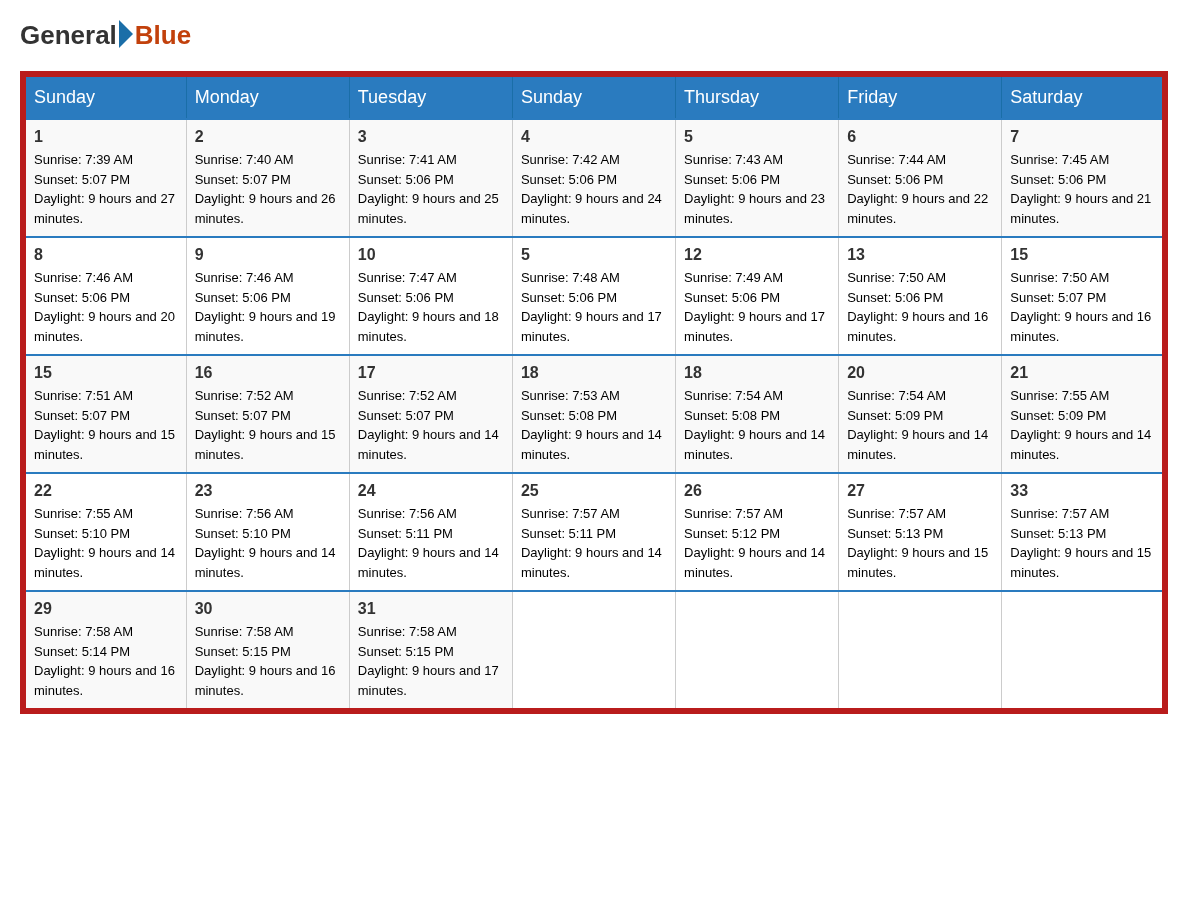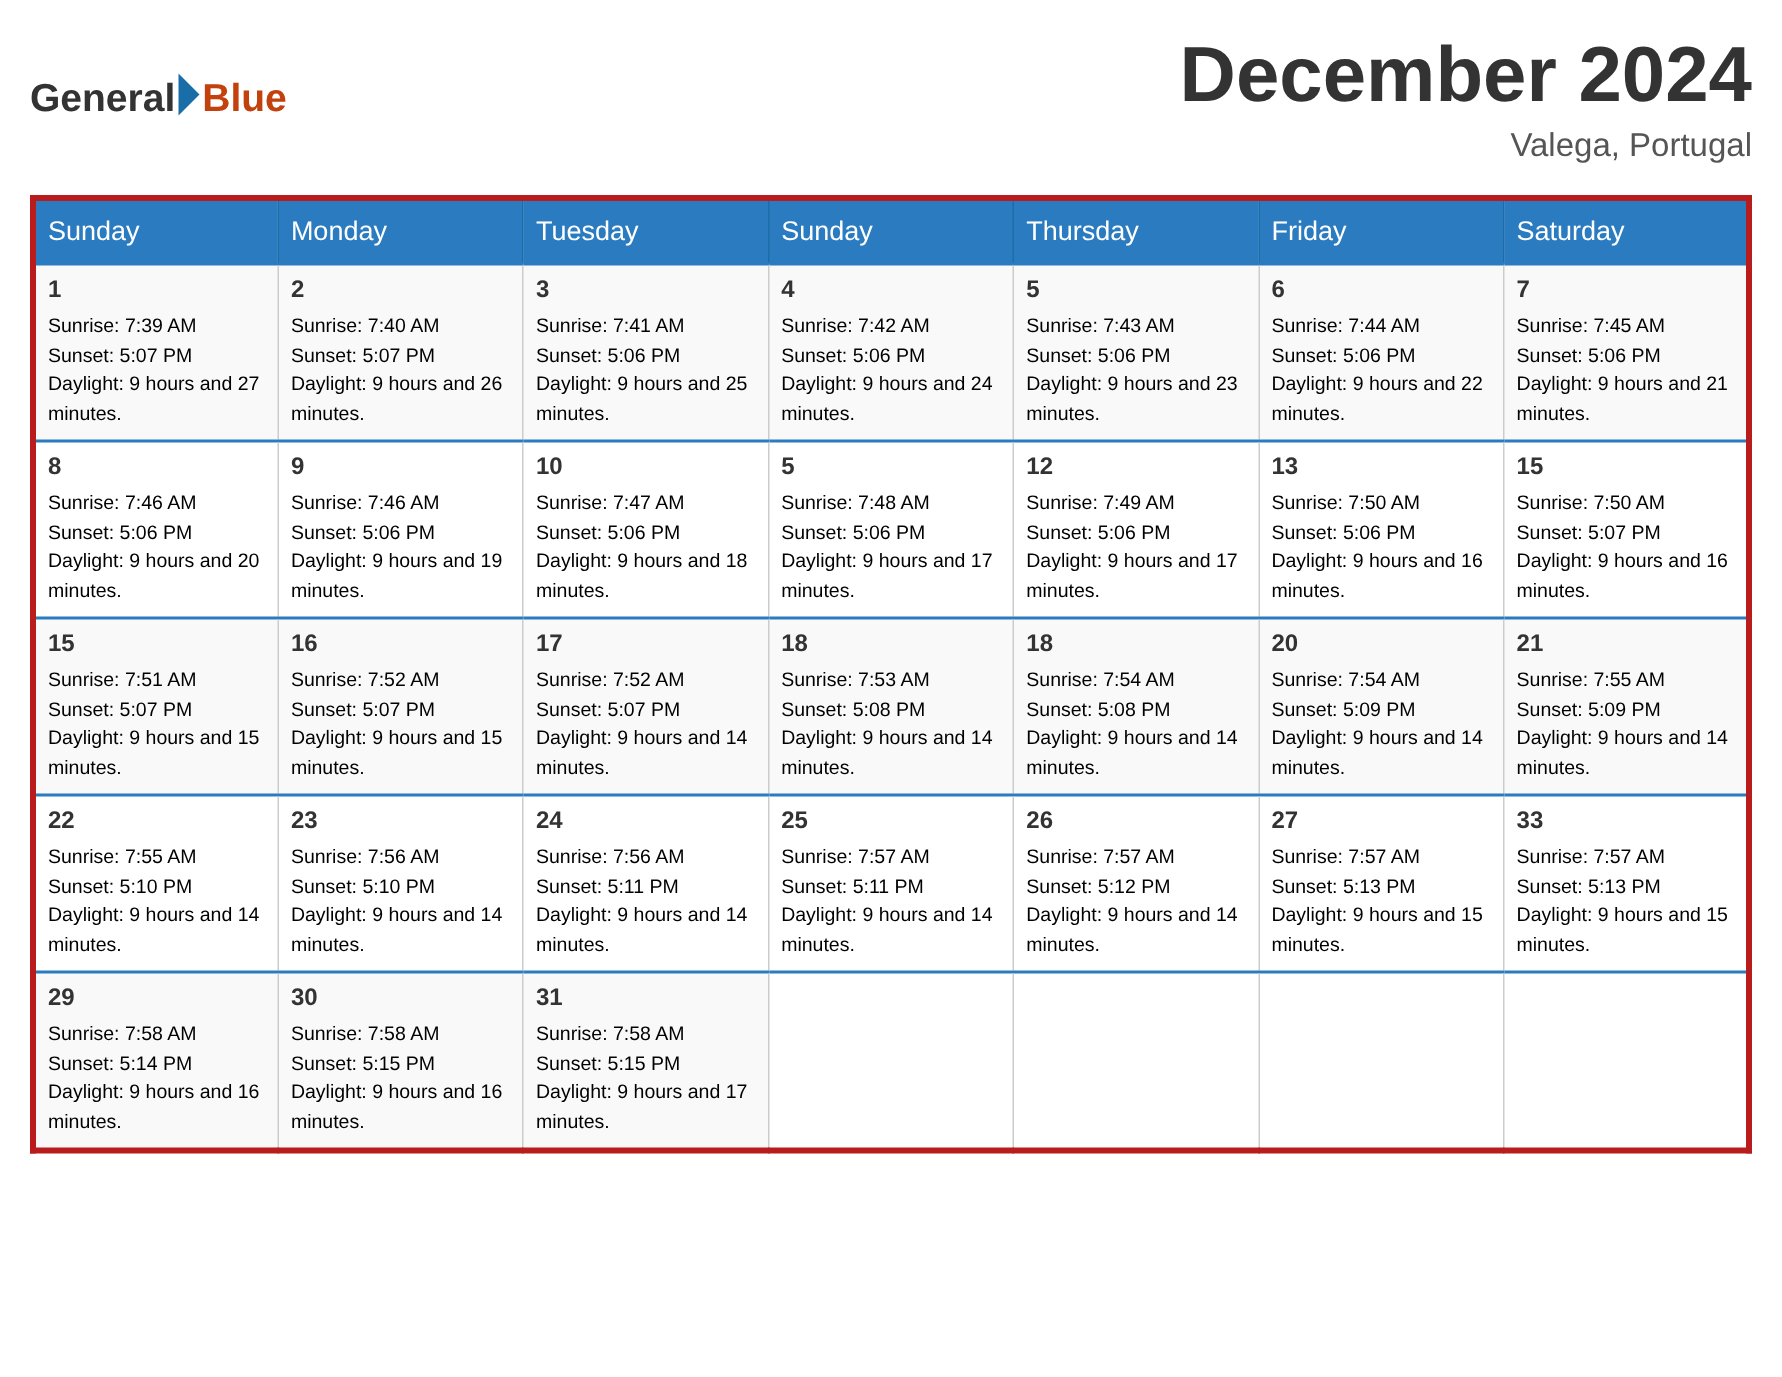--- a/index.html
+++ b/index.html
@@ -6,21 +6,21 @@
     body {
       font-family: Arial, sans-serif;
       background: #fff;
       width: 1188px;
       min-height: 918px;
       padding: 20px;
     }
     .header {
       display: flex;
       justify-content: space-between;
-      align-items: center;
+      align-items: flex-end;
       margin-bottom: 20px;
     }
     .logo {
       display: flex;
       flex-direction: column;
       align-items: flex-start;
     }
     .logo-text {
       display: flex;
       align-items: center;
@@ -54,21 +54,21 @@
       color: #333;
     }
     .location {
       font-size: 22px;
       color: #555;
       margin-top: 4px;
     }
     .calendar {
       width: 100%;
       border-collapse: collapse;
-      border: 4px solid #b91c1c;
+      border: 6px solid #b91c1c;
     }
     .calendar th {
       background-color: #2a7bbf;
       color: white;
       padding: 10px 8px;
       font-size: 18px;
       font-weight: normal;
       text-align: left;
       border: 1px solid #1a6ea8;
     }
@@ -108,24 +108,20 @@
 </head>
 <body>
 
 <div class="header">
   <div class="logo">
     <div class="logo-text">
       <span class="logo-general">General</span>
       <div class="logo-blue-arrow"></div>
       <span class="logo-blue-text">Blue</span>
     </div>
-  </div>
-  <div class="title-section">
-    <div class="month-title">December 2024</div>
-    <div class="location">Valega, Portugal</div>
   </div>
 </div>
 
 <table class="calendar">
   <thead>
     <tr>
       <th>Sunday</th>
       <th>Monday</th>
       <th>Tuesday</th>
       <th>Sunday</th>

